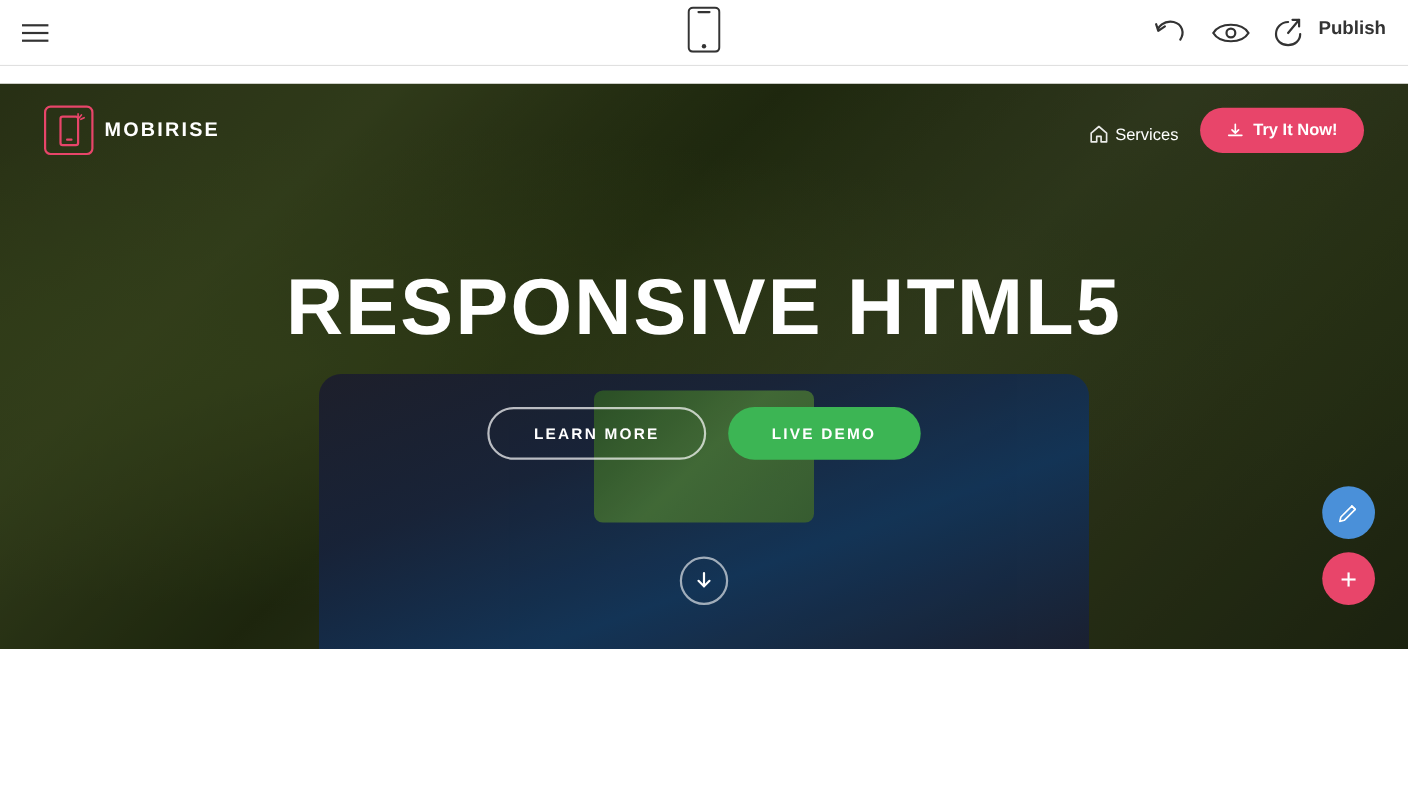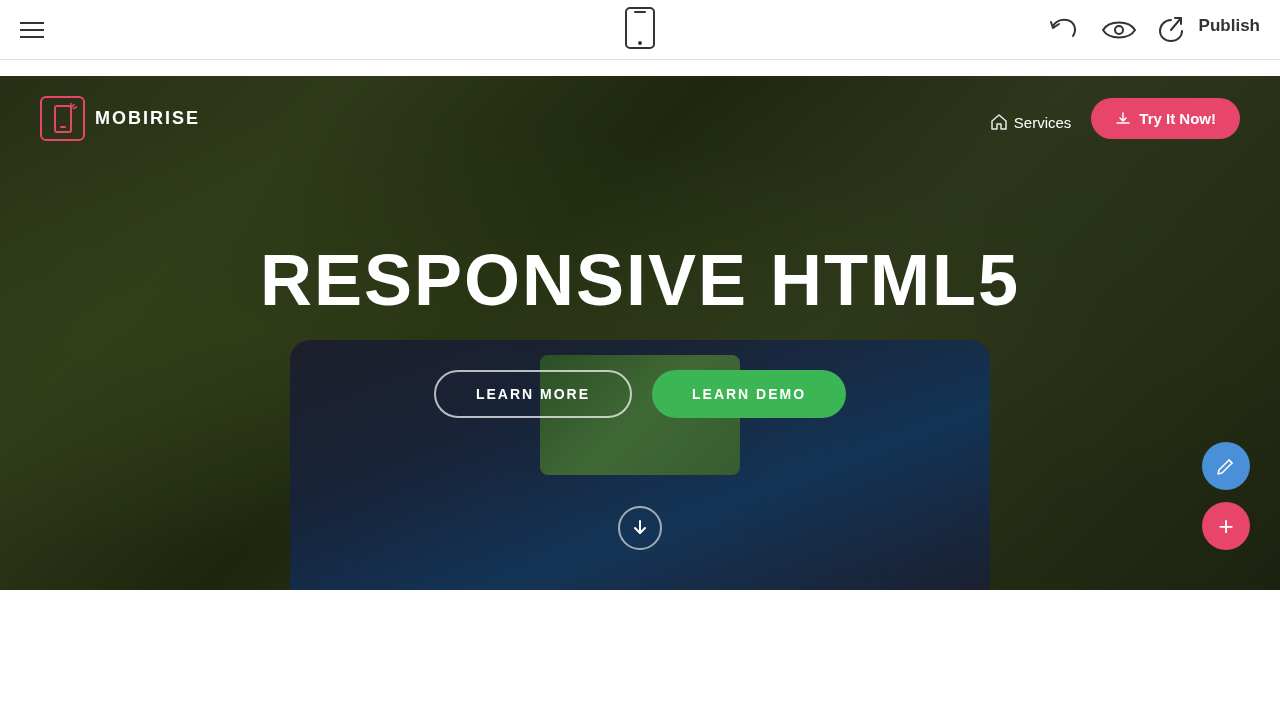--- a/index.html
+++ b/index.html
@@ -309,21 +309,21 @@
       </button>
     </div>
   </div>
 
   <div class="hero-content">
     <h1 class="hero-title">
       <span>RESPONSIVE HTML5</span><br>
     </h1>
     <div class="hero-buttons">
       <button class="btn-learn-more">LEARN MORE</button>
-      <button class="btn-live-demo">LEARN DEMO</button>
+      <button class="btn-live-demo">LIVE DEMO</button>
     </div>
   </div>
 
   <div class="scroll-down">
     <svg width="18" height="18" viewBox="0 0 18 18" fill="none">
       <line x1="9" y1="2" x2="9" y2="14" stroke="white" stroke-width="2" stroke-linecap="round"></line>
       <polyline points="4,9 9,14 14,9" stroke="white" stroke-width="2" fill="none" stroke-linejoin="round" stroke-linecap="round"></polyline>
     </svg>
   </div>
 

